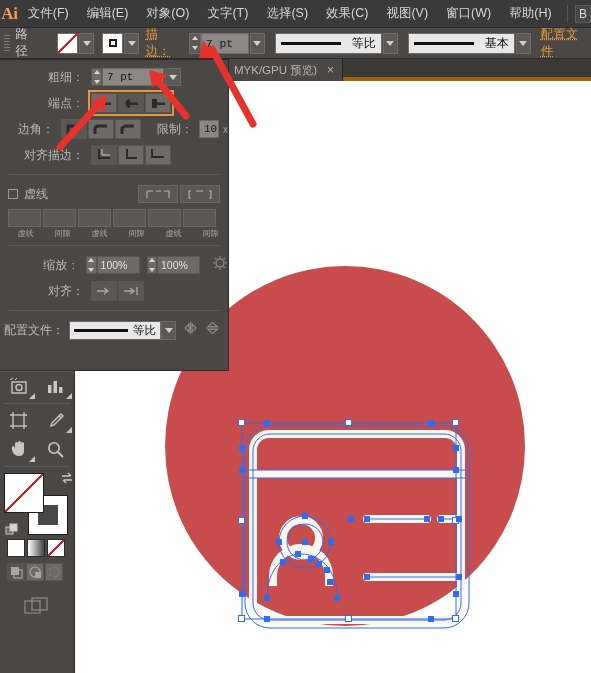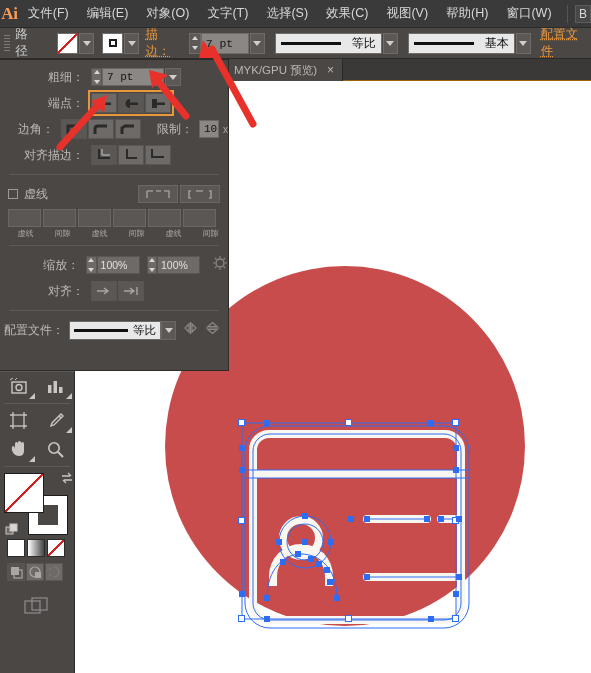--- a/index.html
+++ b/index.html
@@ -73,21 +73,21 @@
   }
   .combo {
     height:21px; background:#e8e8e8; border:1px solid #6e6b69; display:flex; align-items:center;
     justify-content:space-between; padding:0 5px; color:#101010; font-size:12px;
   }
   .combo .ln { width:60px; height:3px; background:#101010; }
 
   
   .tabbar {
     position:absolute; left:0; top:59px; width:591px; height:22px;
-    background:#3b3937; border-bottom:1px solid #a16207;padding-left:28px;
+    background:#3b3937; border-bottom:4px solid #a16207;padding-left:28px;
   }
   .doctab {
     position:absolute; left:228px; top:0; height:22px; background:#4a4745;
     border-right:1px solid #2a2827; display:flex; align-items:center;
     padding:0 8px 0 6px; gap:10px;
   }
   .doctab .t { color:#b9b6b4; font-size:11.5px; white-space:nowrap; }
   .doctab .x { color:#b9b6b4; font-size:12px; line-height:1; }
 
   
@@ -200,22 +200,22 @@
 
   <div class="menubar">
     <div class="ai-logo">Ai</div>
     <div class="menu-item">文件(F)</div>
     <div class="menu-item">编辑(E)</div>
     <div class="menu-item">对象(O)</div>
     <div class="menu-item">文字(T)</div>
     <div class="menu-item">选择(S)</div>
     <div class="menu-item">效果(C)</div>
     <div class="menu-item">视图(V)</div>
+    <div class="menu-item">窗口(W)</div>
     <div class="menu-item">帮助(H)</div>
-    <div class="menu-item">窗口(W)</div>
     <div class="menu-sep"></div>
     <div class="menu-tail">B</div>
   </div>
 
   <div class="controlbar">
     <div class="grip"></div>
     <div class="cb-label">路径</div>
 
     <div style="display:flex;align-items:center;margin-left:14px;">
       <div class="swatch-none"></div>

